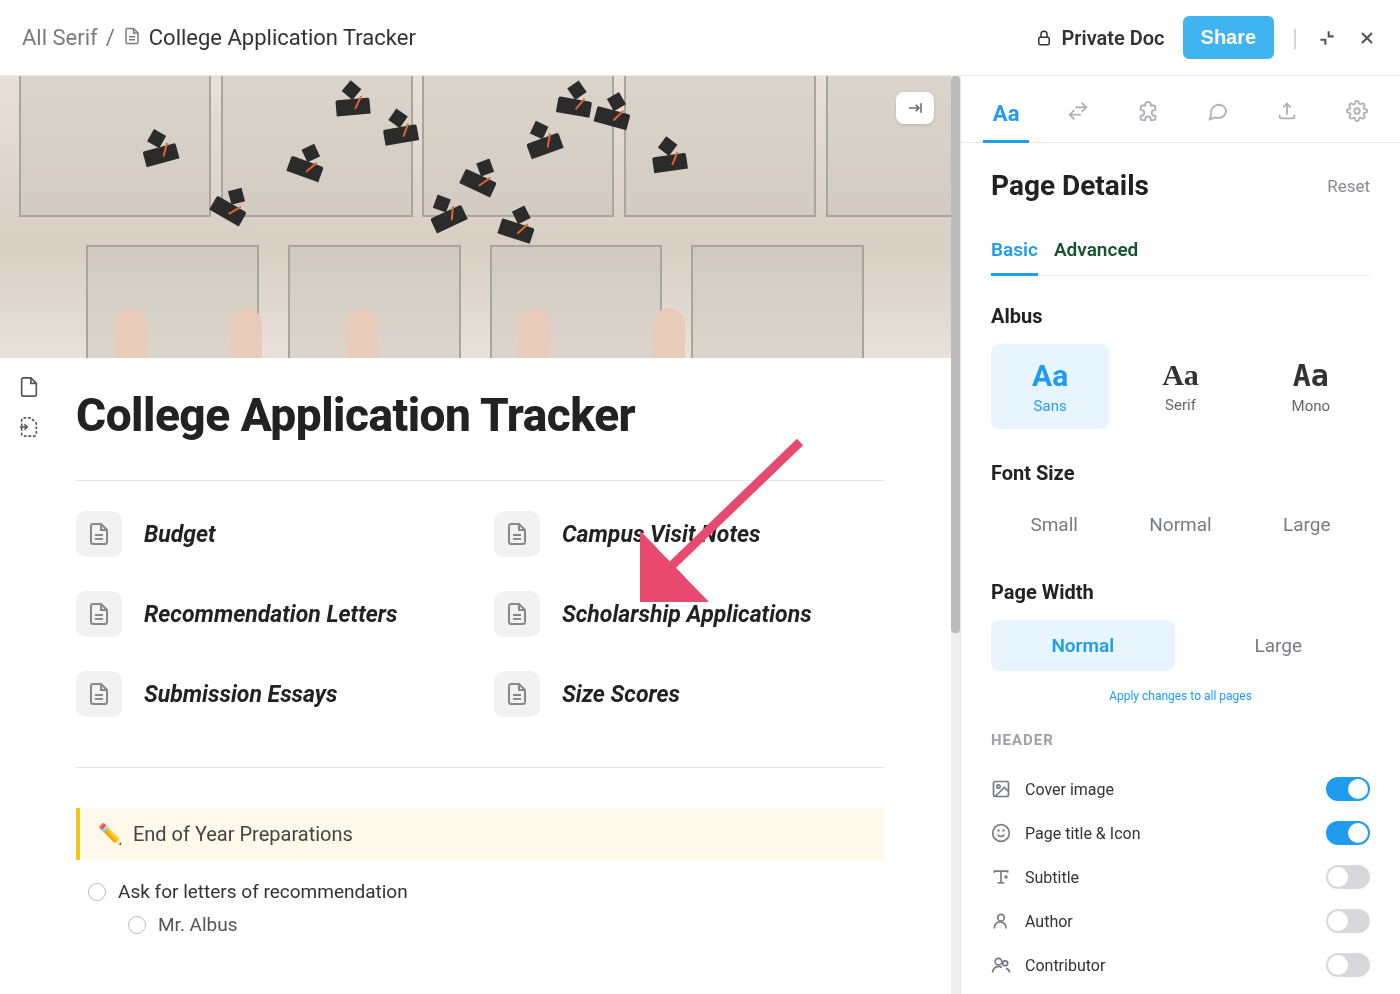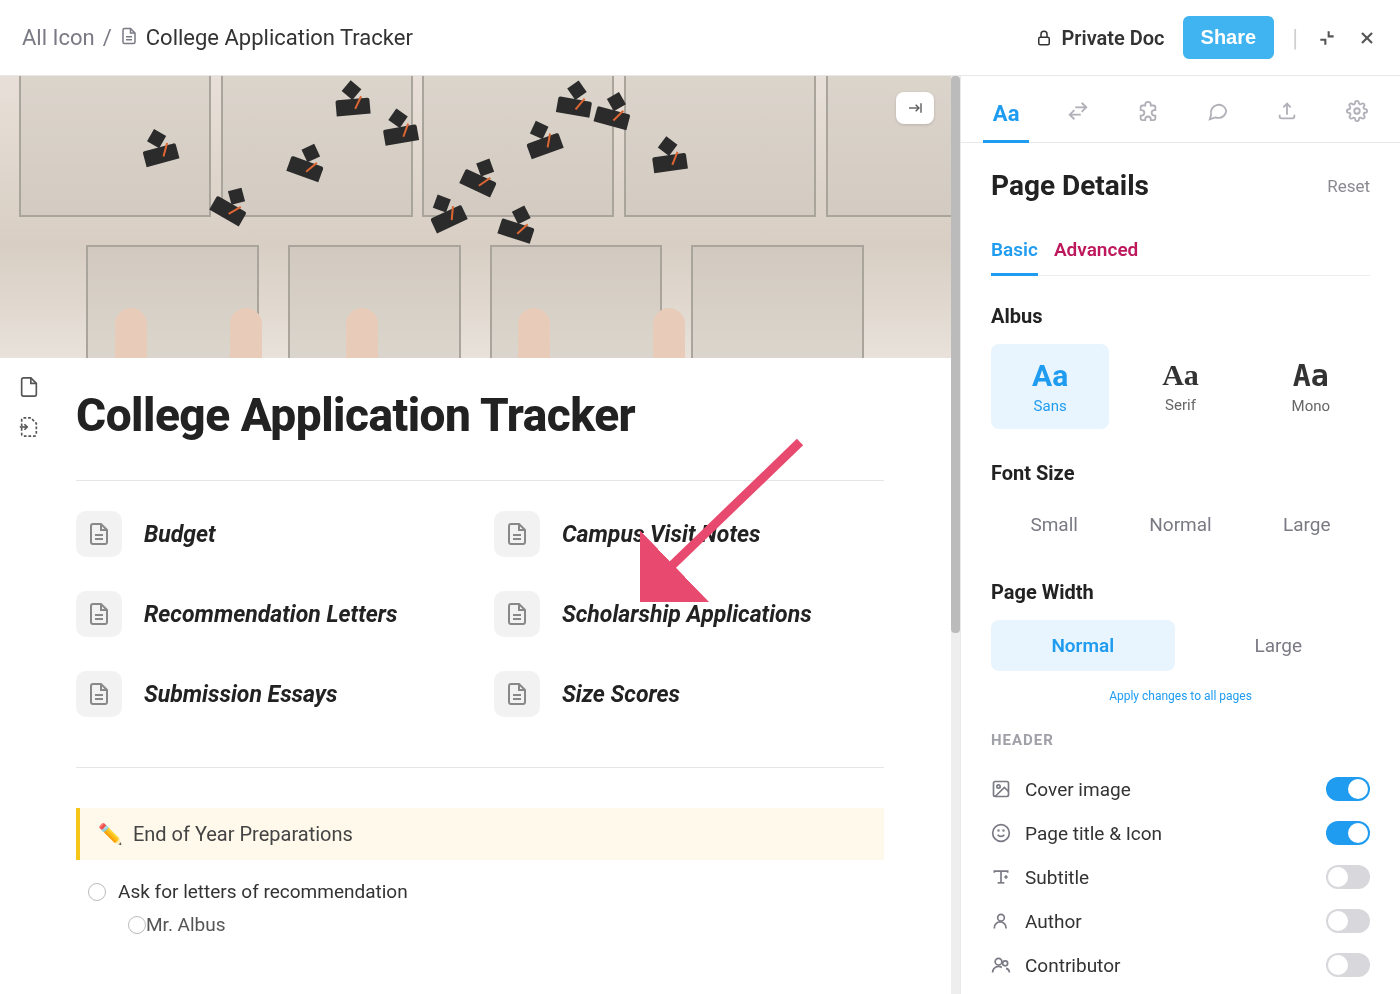--- a/index.html
+++ b/index.html
@@ -51,69 +51,69 @@
     .subpages { display: grid; grid-template-columns: 1fr 1fr; column-gap: 28px; row-gap: 34px; }
     .subpage { display: flex; align-items: center; gap: 22px; cursor: pointer; font-style: italic; }
     .subpage-icon { width: 46px; height: 46px; border-radius: 10px; background: #f2f2f2; display:flex; align-items:center; justify-content:center; color:#888; }
     .subpage-label { font-size: 23px; font-weight: 700; color: #222; }
 
     .callout { margin-top: 50px; border-top:1px solid #e5e5e5; padding-top:40px;}
     .callout-box { background: #fef9ea; border-left: 4px solid #f5c518; padding: 14px 18px; display:flex; align-items:center; gap:10px; font-size:20px; color:#444;}
     .checklist { margin-top: 16px; }
     .check-item { display:flex; align-items:center; gap:12px; font-size:19px; color:#333; padding:4px 0 4px 12px;}
     .check-circle { width:18px; height:18px; border:1.5px solid #bbb; border-radius:50%; }
-    .check-sub { padding-left: 52px; display:flex;align-items:center;gap:0;font-size:19px;color:#555; margin-top:6px;}
+    .check-sub { padding-left: 52px; display:flex;align-items:center;gap:12px;font-size:19px;color:#555; margin-top:6px;}
 
     
     .arrow-annot { position:absolute; left:640px; top:356px; pointer-events:none; }
 
     
     .panel { width: 440px; border-left: 1px solid #e8e8e8; display:flex; flex-direction:column; }
     .panel-tabs { display:flex; align-items:center; justify-content:space-around; padding: 14px 8px 0; border-bottom:1px solid #e8e8e8; }
     .panel-tab { padding: 10px 14px 16px; color:#b0b0b8; cursor:pointer; position:relative; }
     .panel-tab.active { color:#1f9cf0; }
     .panel-tab.active::after { content:''; position:absolute; bottom:-1px; left:4px; right:4px; height:3px; background:#1f9cf0; }
     .panel-body { padding: 26px 30px; overflow-y:auto; }
     .panel-header { display:flex; justify-content:space-between; align-items:center; margin-bottom:36px;}
     .panel-title { font-size: 28px; font-weight:700; color:#222; }
     .reset-link { color:#8a8a92; font-size:17px; cursor:pointer; }
     .sub-tabs { display:flex; gap:16px; border-bottom:1px solid #eee; margin-bottom:28px;}
-    .sub-tab { padding-bottom:14px; font-size:19px; font-weight:600; color:#be185d; cursor:pointer; position:relative;}
+    .sub-tab { padding-bottom:14px; font-size:19px; font-weight:600; color:#14532d; cursor:pointer; position:relative;}
     .sub-tab.active { color:#1f9cf0; }
     .sub-tab.active::after{content:'';position:absolute;bottom:-1px;left:0;right:0;height:3px;background:#1f9cf0;}
     .section-label { font-size:20px; font-weight:700; color:#222; margin-bottom:16px; }
     .font-row { display:flex; gap:12px; margin-bottom:32px;}
     .font-opt { flex:1; border-radius:8px; padding:14px 6px; text-align:center; cursor:pointer; }
     .font-opt.selected { background:#e9f5fe; }
     .font-aa { font-size:30px; font-weight:700; }
     .font-opt.selected .font-aa { color:#1f9cf0;}
     .font-name { font-size:15px; margin-top:4px; color:#666;}
     .font-opt.selected .font-name{color:#1f9cf0;}
     .aa-serif{font-family:Georgia,serif}.aa-mono{font-family:Menlo,monospace}
     .size-row { display:flex; margin-bottom:32px; }
     .size-opt { flex:1; text-align:center; font-size:19px; color:#7a7a85; padding:12px 6px; cursor:pointer; border-radius:8px;}
     .width-row { display:flex; gap:12px; margin-bottom:18px;}
     .width-opt { flex:1; text-align:center; font-size:19px; padding:14px 6px; border-radius:8px; cursor:pointer; color:#7a7a85;}
     .width-opt.selected { background:#e9f5fe; color:#1f9cf0; font-weight:600;}
     .apply-link { text-align:center; color:#1f9cf0; font-size:12px; cursor:pointer; margin: 18px 0 28px;}
     .header-section-label { font-size:15px; font-weight:700; color:#a0a0a8; letter-spacing:1px; margin-bottom:18px;}
     .header-row { display:flex; align-items:center; justify-content:space-between; padding:10px 0; }
-    .header-row-left { display:flex; align-items:center; gap:14px; font-size:19px; color:#333;}
+    .header-row-left { display:flex; align-items:center; gap:14px; font-size:16px; color:#333;}
     .header-row-left svg { color:#7a7a85; }
     .toggle { width:44px; height:24px; border-radius:12px; background:#d8d8dc; position:relative; cursor:pointer;}
     .toggle::after { content:''; position:absolute; width:20px; height:20px; background:#fff; border-radius:50%; top:2px; left:2px; transition:left .15s;}
     .toggle.on { background:#1f9cf0; }
     .toggle.on::after { left:22px; }
   </style>
 </head>
 <body>
 
 <div class="topbar">
   <div class="breadcrumb">
-    <span>All Icon</span>
+    <span>All Serif</span>
     <span>/</span>
     <span class="doc-icon">
       <svg width="18" height="18" viewBox="0 0 24 24" fill="none" stroke="currentColor" stroke-width="2">
           <path d="M14 2H6a2 2 0 0 0-2 2v16a2 2 0 0 0 2 2h12a2 2 0 0 0 2-2V8z"></path>
           <polyline points="14 2 14 8 20 8"></polyline>
           <line x1="8" y1="13" x2="16" y2="13"></line>
           <line x1="8" y1="17" x2="16" y2="17"></line>
         </svg>
     </span>
     <span class="breadcrumb-title">College Application Tracker</span>

